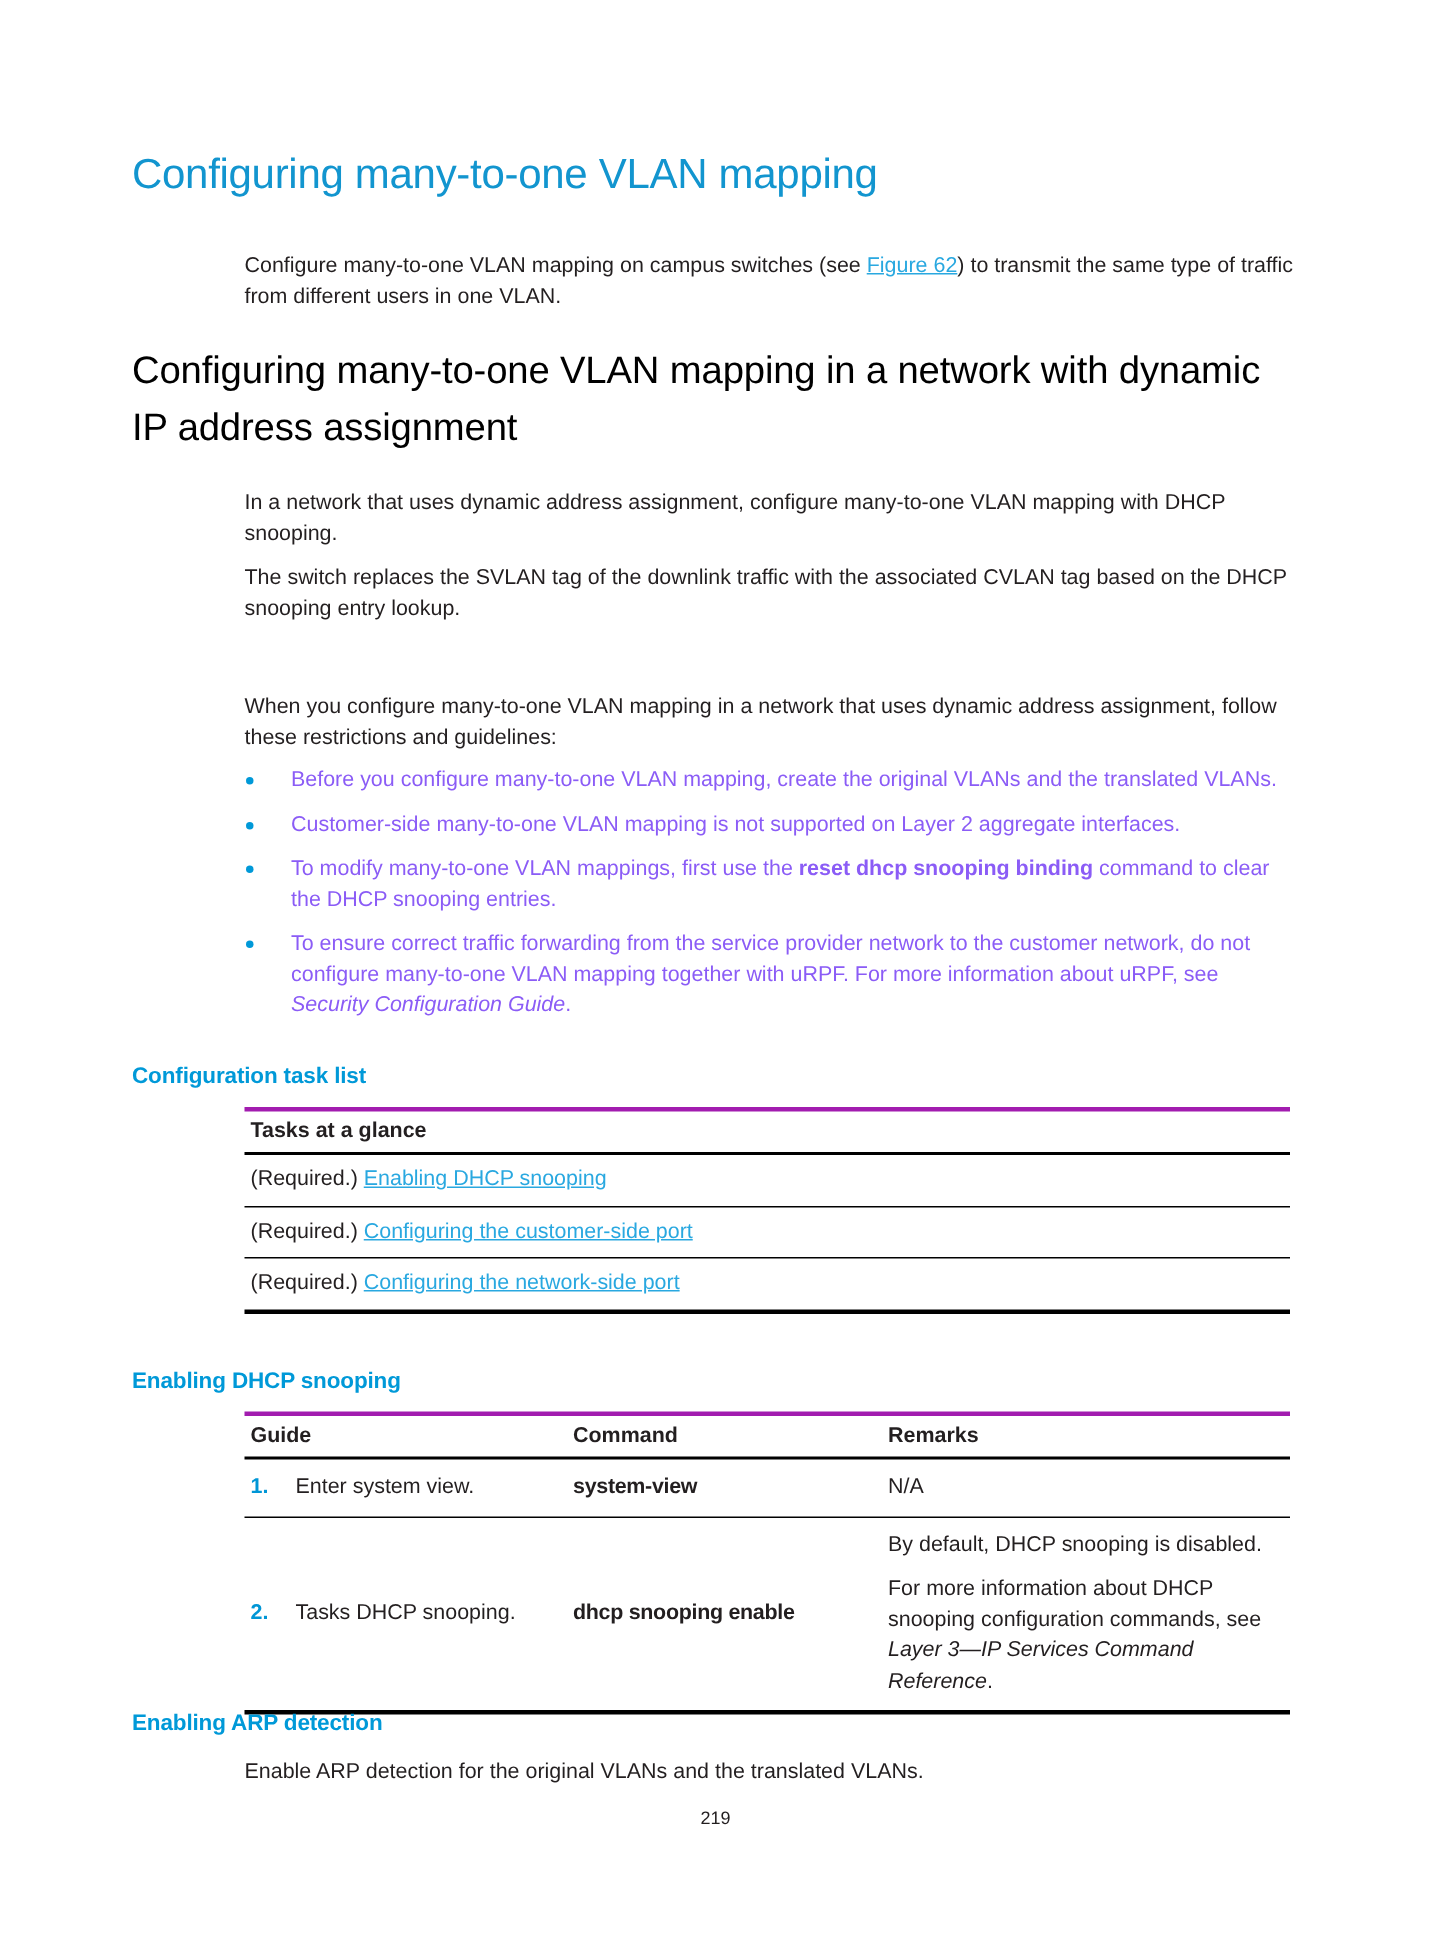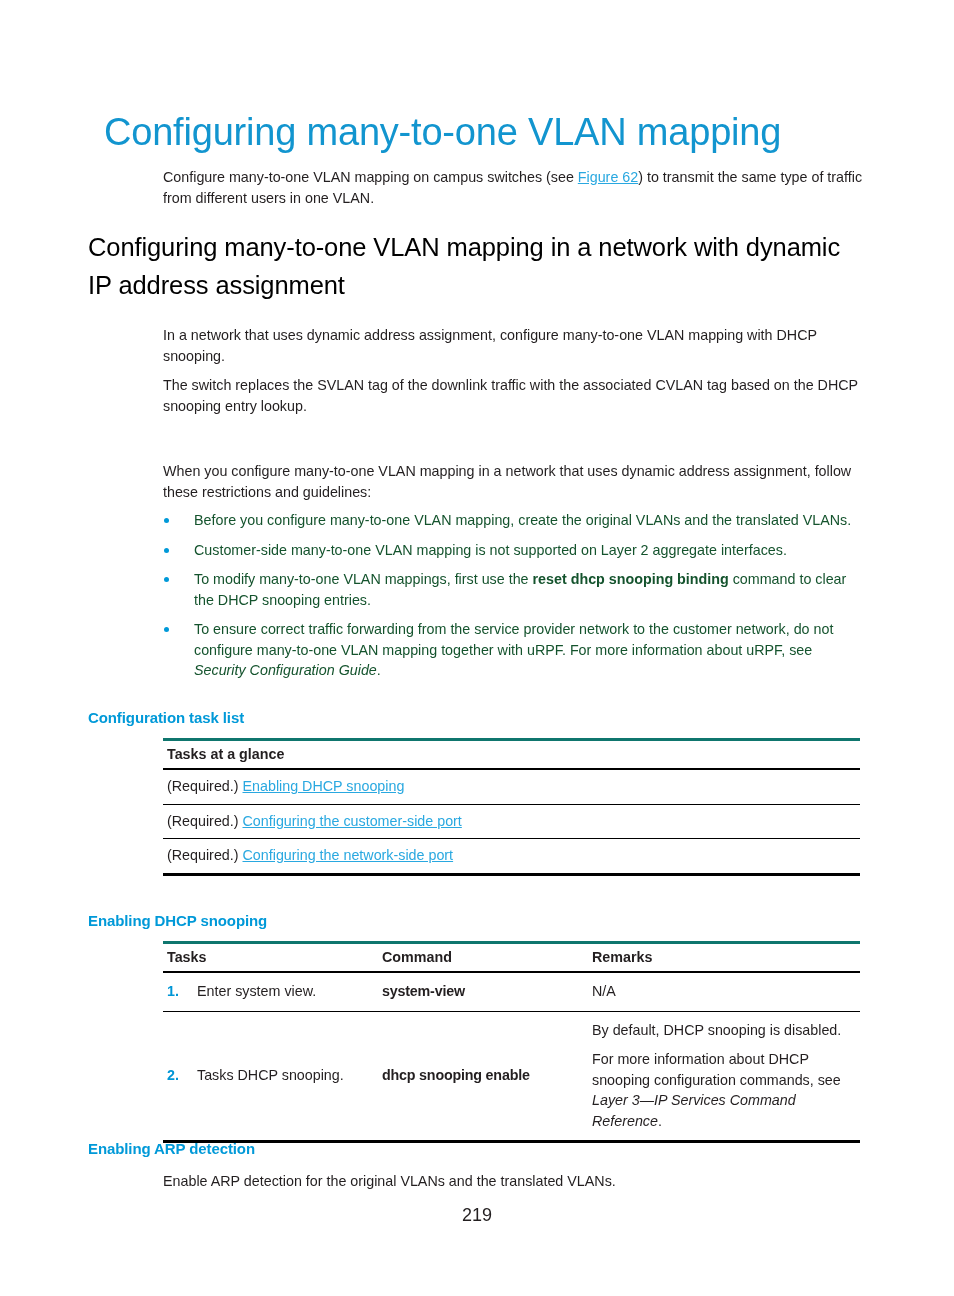--- a/index.html
+++ b/index.html
@@ -20,22 +20,22 @@
     width: 954px;
     height: 1296px;
     box-sizing: border-box;
   }
 
   
   h1.doc-h1 {
     position: absolute;
     left: 88px;
     top: 96px;
-    margin: 16px;
-    font-size: 38px;
+    margin: 0;
+    font-size: 28px;
     font-weight: 400;
     line-height: 40px;
     letter-spacing: -0.2px;
     color: #1295cf;
     width: 800px;
   }
   h2.doc-h2 {
     position: absolute;
     left: 88px;
     top: 228px;
@@ -87,21 +87,21 @@
     margin: 0;
     padding: 0;
     list-style: none;
   }
   .bullets li {
     position: relative;
     padding-left: 31px;
     margin-bottom: 9px;
     font-size: 14.3px;
     line-height: 20.5px;
-    color: #14532d;
+    color: #8b5cf6;
   }
   .bullets li::before {
     content: "";
     position: absolute;
     left: 1px;
     top: 8px;
     width: 5px;
     height: 5px;
     border-radius: 50%;
     background: #0099d8;
@@ -121,21 +121,21 @@
   }
   table.tasks-table { top: 738px; }
   table.steps-table { top: 941px; }
 
   table.doc-table thead th {
     text-align: left;
     font-size: 14.3px;
     font-weight: 700;
     color: #231f20;
     padding: 5px 4px 6px 4px;
-    border-top: 3px solid #0f766e;
+    border-top: 3px solid #a21caf;
     border-bottom: 2.5px solid #000000;
     vertical-align: bottom;
   }
   table.doc-table tbody td {
     font-size: 14.3px;
     line-height: 20.5px;
     color: #231f20;
     padding: 6px 4px 7px 4px;
     border-bottom: 1px solid #000000;
     vertical-align: middle;
@@ -176,21 +176,21 @@
   }
   .remarks-cell p:last-child { margin-bottom: 0; }
 
   
   .page-number {
     position: absolute;
     left: 0;
     top: 1205px;
     width: 954px;
     text-align: center;
-    font-size: 18px;
+    font-size: 12px;
     color: #231f20;
   }
 </style>
 </head>
 <body>
 
 <div class="page">
 
   <h1 class="doc-h1">Configuring many-to-one VLAN mapping</h1>
 
@@ -235,21 +235,21 @@
   <h3 class="doc-h3 h3-dhcp">Enabling DHCP snooping</h3>
 
   <table class="doc-table steps-table">
     <colgroup>
       <col class="c-step">
       <col class="c-command">
       <col class="c-remarks">
     </colgroup>
     <thead>
       <tr>
-        <th>Tasks</th>
+        <th>Guide</th>
         <th>Command</th>
         <th>Remarks</th>
       </tr>
     </thead>
     <tbody>
       <tr>
         <td class="step-cell"><span class="step-num">1.</span><span>Enter system view.</span></td>
         <td class="cmd-cell">system-view</td>
         <td class="remarks-cell">
             <p>N/A</p>

